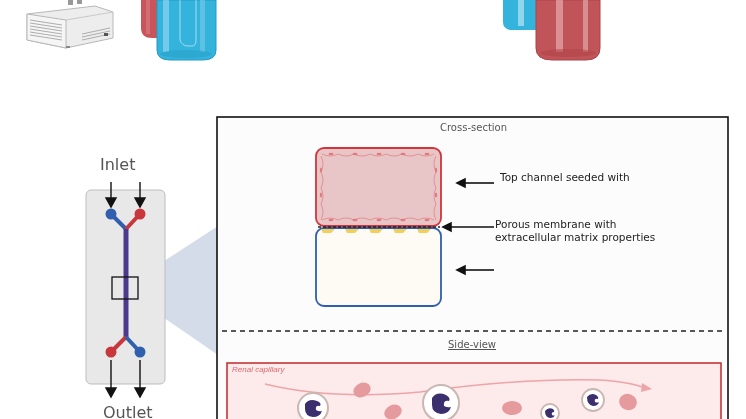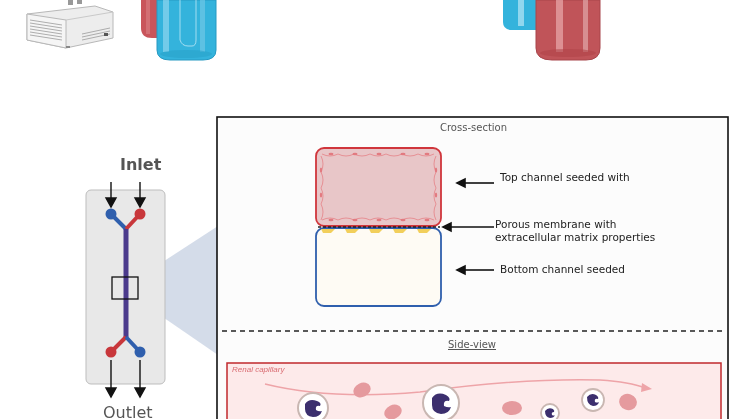--- a/index.html
+++ b/index.html
@@ -159,30 +159,29 @@
       <circle cx="441" cy="403" r="18" fill="#fff" stroke="#c9b7b2" stroke-width="2"></circle>
       <path d="M432 398 q5 -7 14 -3 q5 3 3 6 q-6 -1 -5 5 q4 2 7 1 q-2 7 -10 7 q-9 -1 -9 -9 Z" fill="#3c2f6e"></path>
       <circle cx="550" cy="413" r="9" fill="#fff" stroke="#c9b7b2" stroke-width="1.8"></circle>
       <path d="M545 411 q3 -4 8 -2 q2 2 1 3 q-3 0 -2 3 q2 1 3 0 q-1 3 -5 3 q-5 -1 -5 -7 Z" fill="#3c2f6e"></path>
       <circle cx="593" cy="400" r="11" fill="#fff" stroke="#c9b7b2" stroke-width="1.8"></circle>
       <path d="M587 397 q4 -5 9 -2 q3 2 2 4 q-4 -1 -3 3 q2 1 4 0 q-1 4 -6 4 q-6 -1 -6 -9 Z" fill="#3c2f6e"></path>
     </g>
   </g>
 </svg>
 
-<div class="big" style="left:120px; top:155px;font-weight:bold;">Inlet</div>
+<div class="big" style="left:100px; top:155px;">Inlet</div>
 <div class="big" style="left:103px; top:403px;">Outlet</div>
 
 <div class="hdr" style="left:440px; top:122px;">Cross-section</div>
 
 <div class="lbl" style="left:500px; top:171px; width:140px;">
   <div>Top channel seeded with</div>
 </div>
 <div class="lbl" style="left:495px; top:218px; width:170px;">
   <div>Porous membrane with</div>
   <div>extracellular matrix properties</div>
 </div>
 <div class="lbl" style="left:500px; top:263px; width:145px;">
-  <div>Bottom channel seeded</div>
 </div>
 
 <div class="hdr" style="left:448px; top:339px;text-decoration:underline;">Side-view</div>
 <div class="abs" style="left:232px; top:365px; font-size:8px; font-style:italic; color:#d96c72; font-family:'Liberation Sans', sans-serif;">Renal capillary</div>
 
 </body></html>

